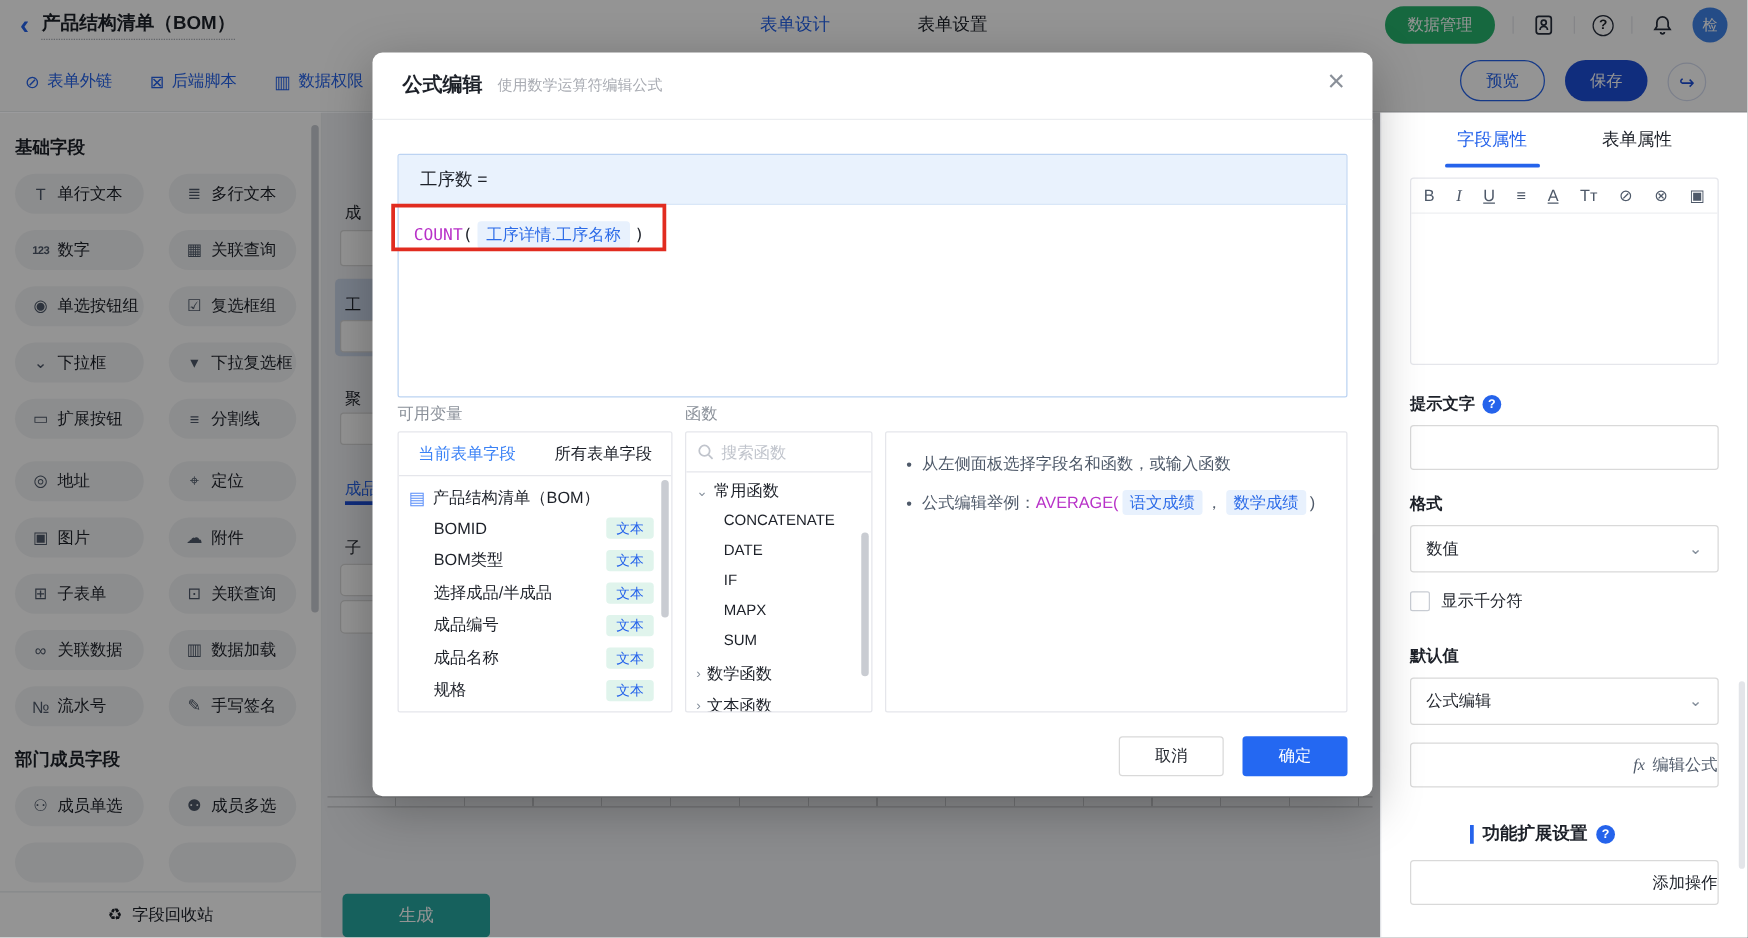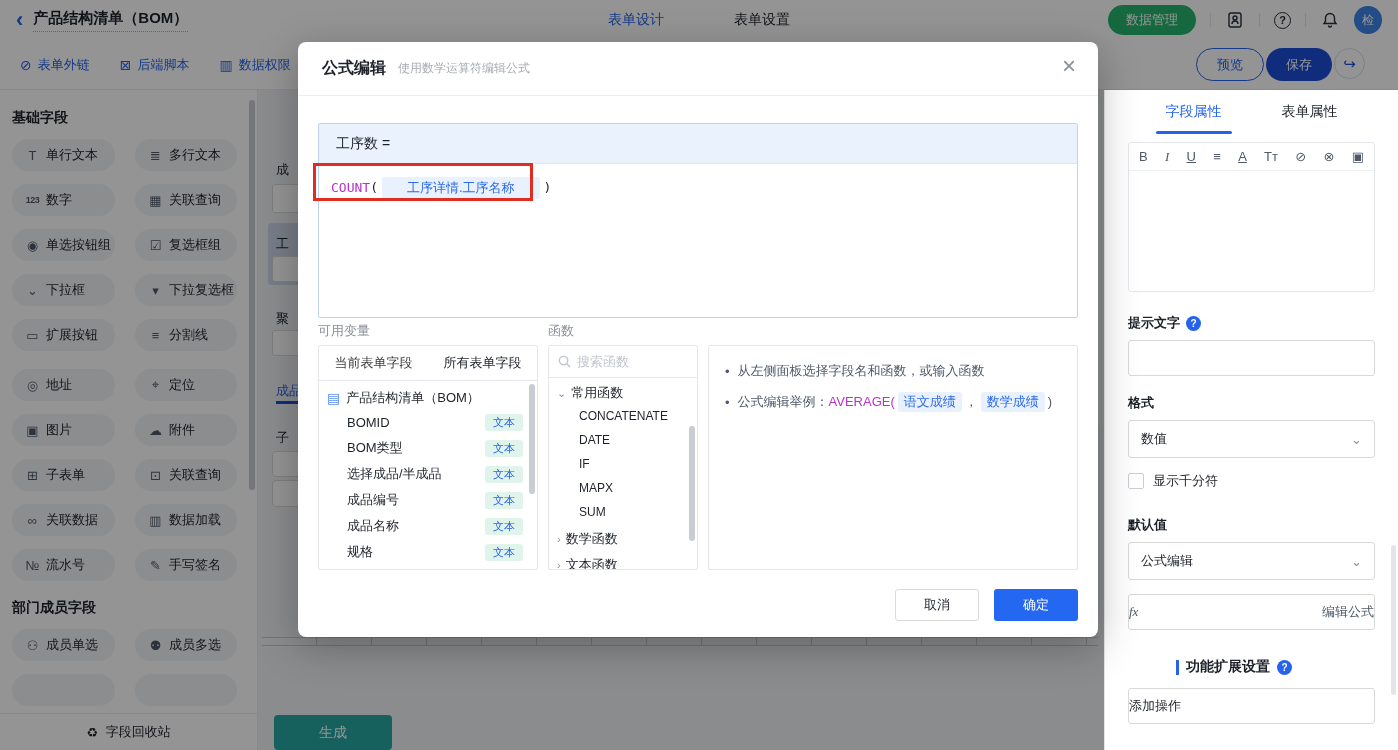--- a/index.html
+++ b/index.html
@@ -17,21 +17,21 @@
   .tb-div { width:1px; height:14px; background:#e5e6eb; }
   .tb-ic { width:20px; height:20px; display:flex; align-items:center; justify-content:center; color:#272e3b; }
   .help-circ { width:17px; height:17px; border:1.5px solid #272e3b; border-radius:50%; font-size:11px; font-weight:bold; display:flex; align-items:center; justify-content:center; }
   .avatar { width:28px; height:28px; border-radius:50%; background:#3f83e8; color:#fff; font-size:12px; display:flex; align-items:center; justify-content:center; }
 
   
   .subbar { position:absolute; top:40px; left:0; right:0; height:50px; background:#fff; border-bottom:1px solid #e8eaee; z-index:1; }
   .subbar-links { position:absolute; left:20px; top:0; height:50px; display:flex; align-items:center; gap:30px; }
   .sb-link { display:flex; align-items:center; gap:6px; font-size:13px; color:#2563eb; }
   .sb-link .ic { font-size:14px; }
-  .subbar-right { position:absolute; right:33px; top:8px; display:flex; align-items:flex-start; gap:2px; }
+  .subbar-right { position:absolute; right:33px; top:8px; display:flex; align-items:flex-end; gap:16px; }
   .btn-outline { height:33px; padding:0 20px; border:1px solid #2563eb; border-radius:17px; background:#fff; color:#2563eb; font-size:13px; display:flex; align-items:center; }
   .btn-fill { height:33px; padding:0 20px; border-radius:17px; background:#1d4ed8; color:#fff; font-size:13px; display:flex; align-items:center; }
   .share-circ { width:31px; height:31px; border-radius:50%; border:1px solid #d6ddf0; background:#fff; color:#1d4ed8; font-size:15px; display:flex; align-items:center; justify-content:center; }
 
   
   .leftbar { position:absolute; top:90px; left:0; bottom:0; width:258px; background:#fff; border-right:1px solid #e8eaee; z-index:1; }
   .lb-inner { padding:19px 0 0 12px; }
   .sec-title { font-size:14px; font-weight:bold; margin-bottom:12px; }
   .sec-grid { display:grid; grid-template-columns:103px 102px; column-gap:20px; row-gap:13px; margin-bottom:18px; }
   .fbtn { height:32px; border-radius:16px; background:#f2f3f5; display:flex; align-items:center; padding-left:13px; gap:6px; font-size:13px; overflow:hidden; white-space:nowrap; }
@@ -62,48 +62,48 @@
   .rb-toolbar .tic { cursor:default; }
   .rb-toolbar .u { text-decoration:underline; }
   .rb-toolbar .it { font-style:italic; font-family:"Liberation Serif",serif; }
   .rb-label { margin:22px 23px 8px; font-size:13px; font-weight:bold; display:flex; align-items:center; gap:6px; }
   .qmark { width:15px; height:15px; border-radius:50%; background:#2563eb; color:#fff; font-size:10px; font-weight:bold; display:flex; align-items:center; justify-content:center; }
   .rb-input { margin:0 23px; height:36px; border:1px solid #d9d9d9; border-radius:3px; background:#fff; }
   .rb-select { margin:0 23px; height:38px; border:1px solid #d9d9d9; border-radius:3px; background:#fff; display:flex; align-items:center; justify-content:space-between; padding:0 12px; font-size:13px; }
   .rb-select .chev { color:#86909c; font-size:13px; }
   .rb-check { margin:14px 23px 0; display:flex; align-items:center; gap:9px; font-size:13px; }
   .cbox { width:16px; height:16px; border:1px solid #c9cdd4; border-radius:2px; background:#fff; }
-  .rb-btn { margin:14px 23px 0; height:36px; border:1px solid #d9d9d9; border-radius:3px; background:#fff; display:flex; align-items:center; justify-content:space-between; gap:6px; font-size:13px; color:#4e5969; }
+  .rb-btn { margin:14px 23px 0; height:36px; border:1px solid #d9d9d9; border-radius:3px; background:#fff; display:flex; align-items:center; justify-content:flex-end; gap:6px; font-size:13px; color:#4e5969; }
   .fx { font-style:italic; font-family:"Liberation Serif",serif; font-size:13px; }
   .rb-sec { margin:28px 23px 0; display:flex; align-items:center; gap:7px; font-size:14px; font-weight:bold;padding-left:48px; }
   .rb-secbar { width:3px; height:15px; background:#2563eb; }
   .rb-scroll { position:absolute; right:2px; top:455px; width:5px; height:150px; background:#e3e5e9; border-radius:3px; }
 
   
   .overlay-top { position:absolute; top:0; left:0; width:1398px; height:90px; background:rgba(0,0,0,.42); z-index:10; }
   .overlay-left { position:absolute; top:90px; left:0; width:1104px; height:660px; background:rgba(0,0,0,.42); z-index:10; }
 
   
   .modal { position:absolute; left:298px; top:42px; width:800px; height:595px; background:#fff; border-radius:8px; box-shadow:0 10px 40px rgba(0,0,0,.28); z-index:20; }
   .m-head { height:54px; border-bottom:1px solid #ebedf0; display:flex; align-items:center; padding:0 24px; }
   .m-title { font-size:16px; font-weight:bold; }
   .m-sub { font-size:12px; color:#a8abb2; margin-left:12px; }
   .m-close { position:absolute; right:22px; top:12px; font-size:24px; color:#8a9099; line-height:1; }
   .f-box { position:absolute; left:20px; top:81px; width:760px; height:195px; border:1px solid #bcd3f2; border-radius:2px; }
   .f-head { height:40px; background:#e9f2fd; border-bottom:1px solid #d9e7f8; display:flex; align-items:center; padding-left:17px; font-size:14px; }
   .f-body { padding:13px 12px; font-family:"DejaVu Sans Mono","Liberation Mono",monospace; font-size:13px; }
   .f-func { color:#b832c8; }
-  .f-chip { display:inline-block; background:#e8f1fd; color:#2d6ce8; border-radius:3px; padding:2px 25px; margin:0 4px; font-family:"Liberation Sans","DejaVu Sans",sans-serif; }
+  .f-chip { display:inline-block; background:#e8f1fd; color:#2d6ce8; border-radius:3px; padding:2px 7px; margin:0 4px; font-family:"Liberation Sans","DejaVu Sans",sans-serif; }
   .f-annot { position:absolute; left:15px; top:121px; width:220px; height:38px; border:3px solid #e12c20; z-index:3; pointer-events:none; }
   .m-lab { position:absolute; top:280px; font-size:13px; color:#8a9099; }
   .m-lab.v { left:20px; } .m-lab.f { left:250px; }
   .v-panel { position:absolute; left:20px; top:303px; width:220px; height:225px; border:1px solid #e5e6eb; border-radius:2px; overflow:hidden; }
   .v-tabs { height:35px; display:flex; border-bottom:1px solid #e5e6eb; font-size:13px; }
   .v-tab { flex:1; display:flex; align-items:center; justify-content:center; }
-  .v-tab.active { color:#404040; }
+  .v-tab.active { color:#3b82f6; }
   .v-root { display:flex; align-items:center; gap:6px; padding:8px 8px 2px; font-size:13px; }
   .v-doc { color:#5b8ff9; font-size:14px; }
   .v-row { height:26px; display:flex; align-items:center; justify-content:space-between; padding:0 14px 0 28px; font-size:13px; }
   .v-badge { background:#e0f4ec; color:#2563eb; font-size:11px; padding:1px 8px; border-radius:3px; }
   .v-scroll { position:absolute; right:2px; top:38px; width:6px; height:110px; background:#c9ccd2; border-radius:3px; }
   .fn-panel { position:absolute; left:250px; top:303px; width:150px; height:225px; border:1px solid #e5e6eb; border-radius:2px; overflow:hidden; }
   .fn-search { height:32px; border-bottom:1px solid #e5e6eb; display:flex; align-items:center; gap:6px; padding:0 9px; }
   .fn-search input { border:none; outline:none; width:100px; font-size:13px; color:#1d2129; font-family:inherit; }
   .fn-search input::placeholder { color:#c0c4cc; }
   .fn-group { display:flex; align-items:center; gap:5px; padding:6px 8px 2px; font-size:13px; }

